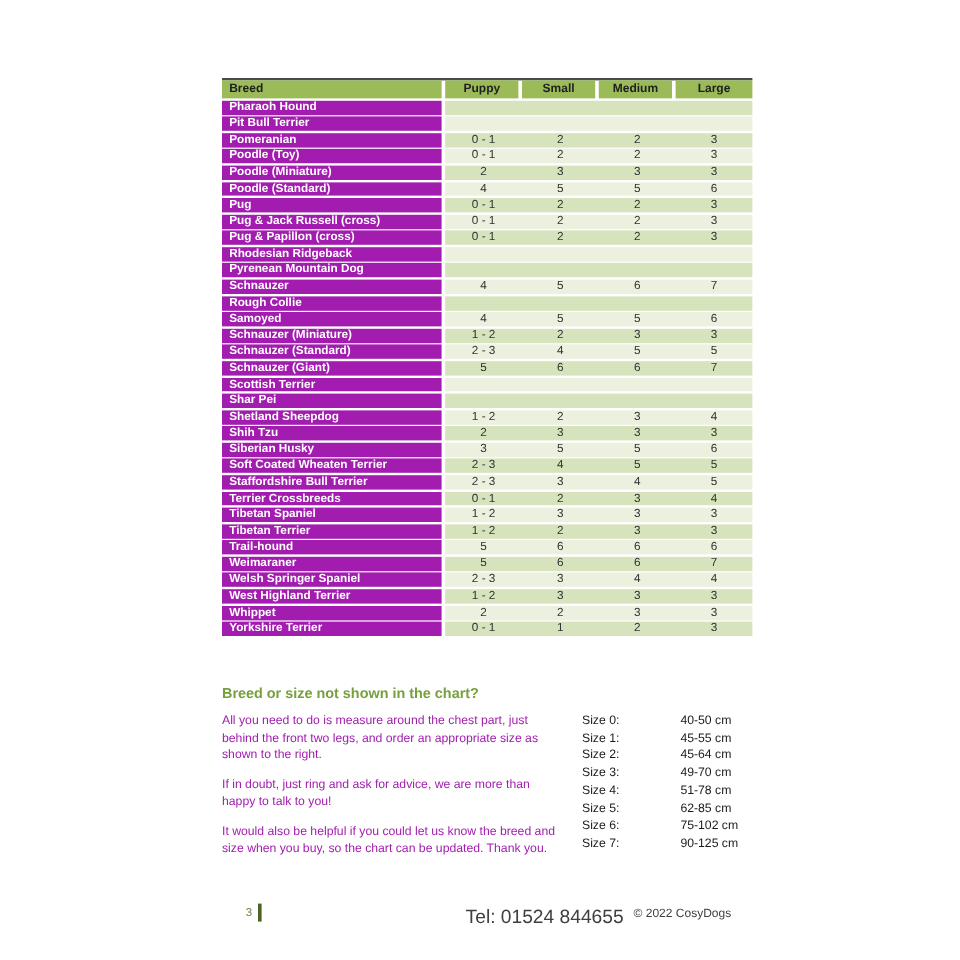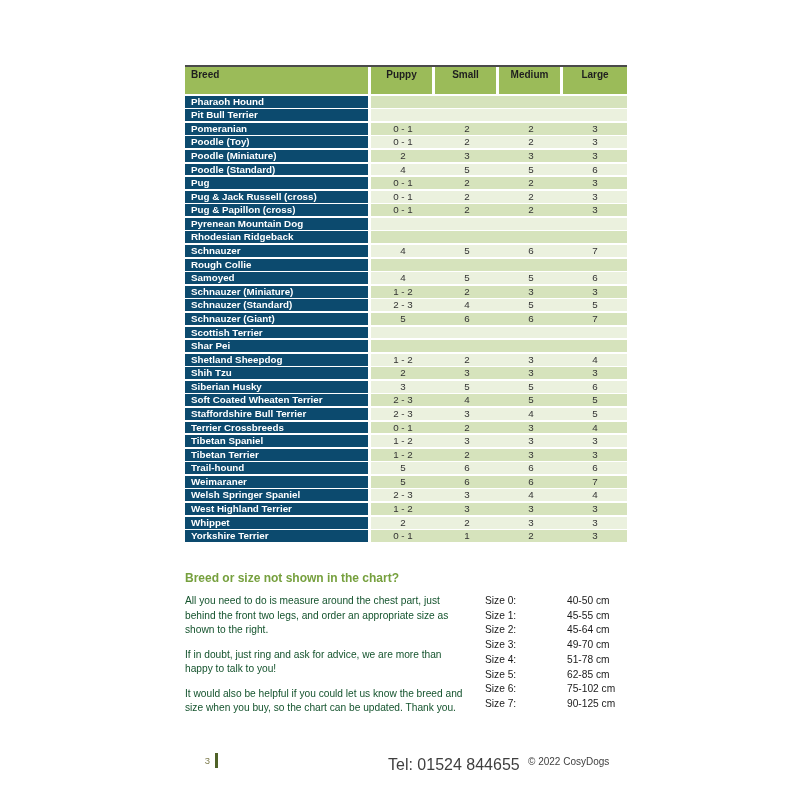--- a/index.html
+++ b/index.html
@@ -2,42 +2,42 @@
 <html><head>
 <meta charset="utf-8">
 <style>
   html,body{margin:0;padding:0;background:#fff;}
   .page{
     position:relative;width:800px;height:800px;background:#ffffff;
     font-family:"Liberation Sans",sans-serif;overflow:hidden;
   }
   
   .size-table{position:absolute;left:185px;top:65px;width:442px;border-top:2px solid #4a4a4a;}
-  .t-header{display:flex;height:27px;}
+  .t-header{display:flex;height:15px;}
   .h-breed{
     width:183px;margin-right:3px;background:#9BBB59;color:#1f1f1f;
     font-weight:bold;font-size:10px;line-height:15px;padding-left:6px;box-sizing:border-box;
   }
   .h-vals{flex:1;display:grid;grid-template-columns:61px 61px 61px 64px;gap:3px;}
   .h-val{background:#9BBB59;color:#1f1f1f;font-weight:bold;font-size:10px;line-height:15px;text-align:center;}
   .t-row{display:flex;height:11.9px;margin-top:1.7px;}
   .c-breed{
-    width:183px;margin-right:3px;background:#0c4a6e;color:#ffffff;font-weight:bold;
+    width:183px;margin-right:3px;background:#a21caf;color:#ffffff;font-weight:bold;
     font-size:9.8px;line-height:12px;padding-left:6px;box-sizing:border-box;white-space:nowrap;
   }
   .c-band{flex:1;display:grid;grid-template-columns:repeat(4,1fr);}
   .t-row:nth-child(odd) .c-band{background:#D6E3BC;}
   .t-row:nth-child(even) .c-band{background:#EBF1DE;}
   .c-val{text-align:center;font-size:9.8px;line-height:12px;color:#333333;}
   
   .sec-heading{
     position:absolute;left:185px;top:571px;margin:0;
     font-size:12px;font-weight:bold;color:#76A03E;
   }
-  .paras{position:absolute;left:185px;top:594px;color:#14532d;}
+  .paras{position:absolute;left:185px;top:594px;color:#a21caf;}
   .paras p{margin:0 0 9.5px 0;font-size:10.2px;line-height:14.7px;white-space:pre;}
   .size-legend{position:absolute;left:485px;top:594px;color:#1a1a1a;}
   .size-line{display:flex;font-size:10.2px;line-height:14.7px;gap:36px;}
   .size-label{width:46px;}
   .size-range{}
   
   .pg-num{position:absolute;left:196px;top:755px;width:14px;text-align:right;font-size:9.5px;color:#7D7B4D;}
   .pg-bar{position:absolute;left:215px;top:753px;width:2.5px;height:15px;background:#4F6228;}
   .f-phone{position:absolute;left:388px;top:756px;font-size:16px;color:#3f3f3f;}
   .f-copy{position:absolute;left:528px;top:756px;font-size:10px;color:#3f3f3f;}
@@ -123,25 +123,25 @@
         <div class="t-row">
           <div class="c-breed">Pug &amp; Papillon (cross)</div>
           <div class="c-band">
             <span class="c-val">0 - 1</span>
             <span class="c-val">2</span>
             <span class="c-val">2</span>
             <span class="c-val">3</span>
           </div>
         </div>
         <div class="t-row">
+          <div class="c-breed">Rhodesian Ridgeback</div>
+          <div class="c-band"></div>
+        </div>
+        <div class="t-row">
           <div class="c-breed">Pyrenean Mountain Dog</div>
-          <div class="c-band"></div>
-        </div>
-        <div class="t-row">
-          <div class="c-breed">Rhodesian Ridgeback</div>
           <div class="c-band"></div>
         </div>
         <div class="t-row">
           <div class="c-breed">Schnauzer</div>
           <div class="c-band">
             <span class="c-val">4</span>
             <span class="c-val">5</span>
             <span class="c-val">6</span>
             <span class="c-val">7</span>
           </div>

